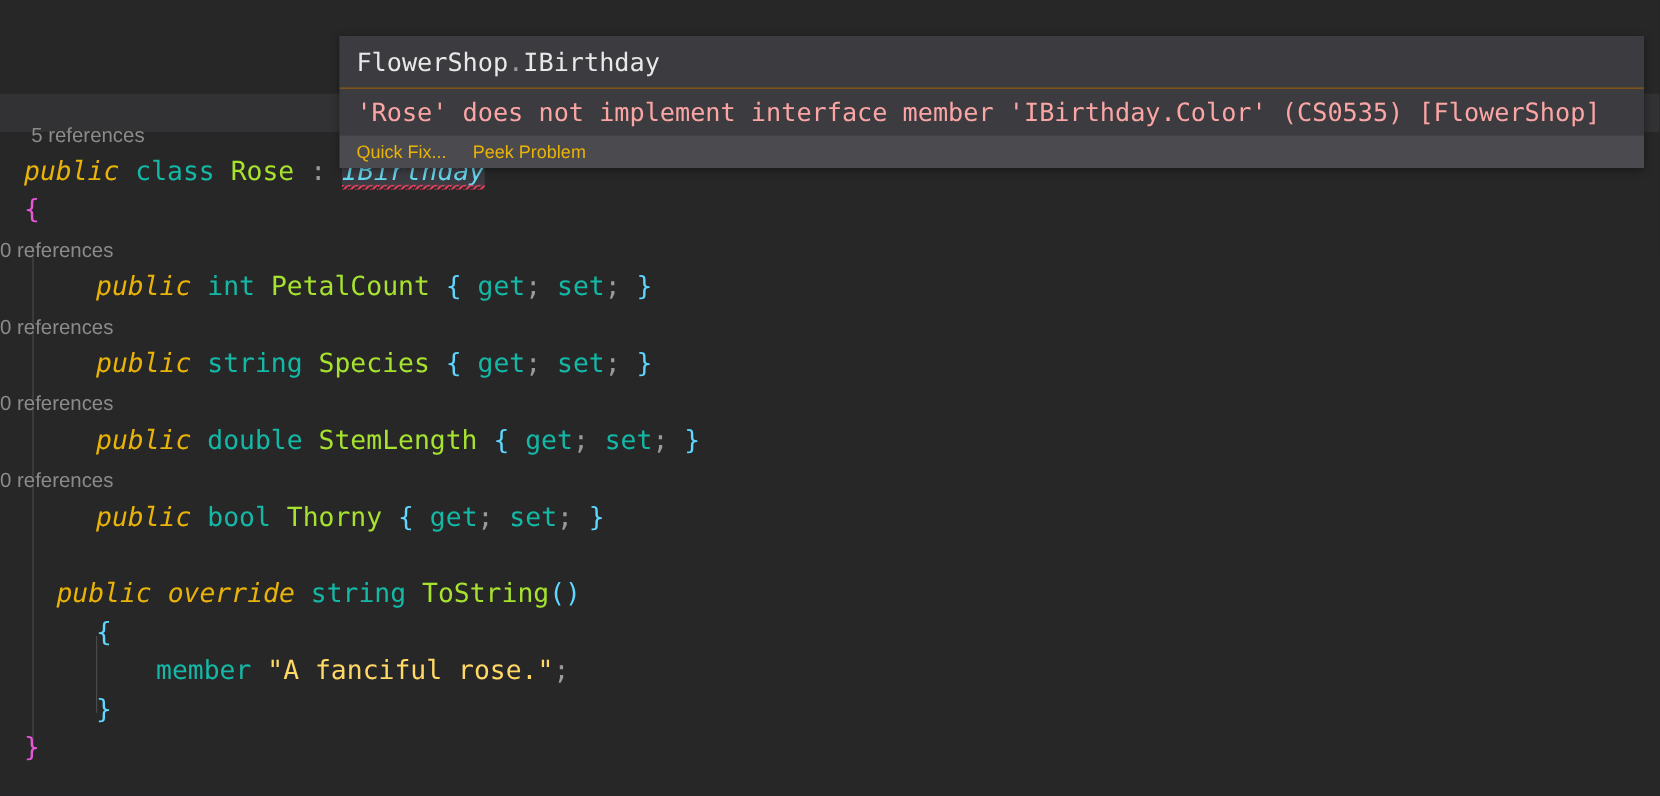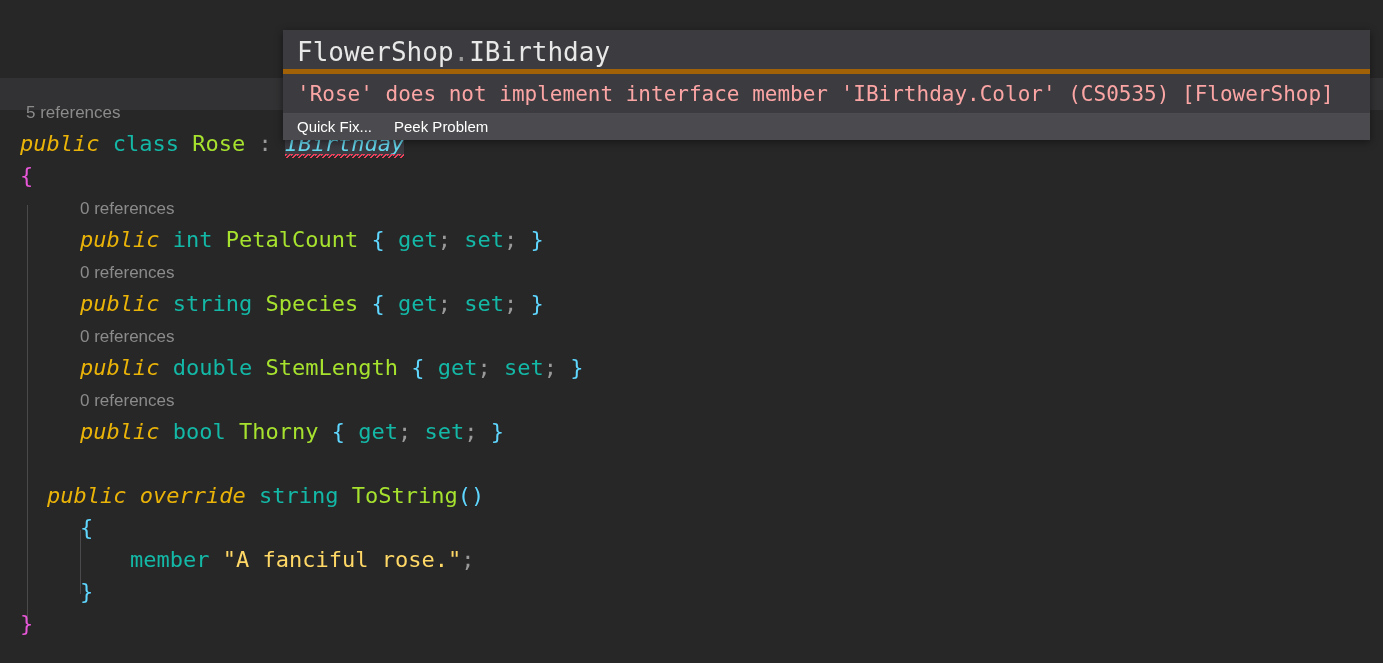--- a/index.html
+++ b/index.html
@@ -51,21 +51,21 @@
   .codelens {
     height: 32px;
     line-height: 34px;
     font-family: "Liberation Sans", sans-serif;
     font-size: 17px;
     color: #8b8b8b;
     white-space: pre;
     position: relative;
   }
   .codelens.lvl0 { padding-left: 26px; }
-  .codelens.lvl1 { padding-left: 80px; }
+  .codelens.lvl1 { }
 
   
   .guide {
     position: absolute;
     width: 1px;
     background: #4a4a4c;
   }
   #guide-class { left: 27px; top: 205px;  height: 422px; }
   #guide-method { left: 80px; top: 562px; height: 32px; }
   #guide-m2 { left: 80px; top: 530px; height: 32px; }
@@ -106,23 +106,23 @@
     width: 1087px;
     background: #3c3c40;
     box-shadow: 0 2px 8px rgba(0,0,0,.45);
     z-index: 30;
   }
   .hover-header {
     height: 44px;
     line-height: 44px;
     padding: 0 0 0 14px;
     background: #3c3c40;
-    border-bottom: 5px solid #a16207;
-    font-family: "DejaVu Sans Mono", monospace;
-    font-size: 26px;
+    border-bottom: 1px solid #a16207;
+    font-family: "DejaVu Sans Mono", monospace;
+    font-size: 21px;
     color: #e8e8e8;
     white-space: pre;
     overflow: hidden;
   }
   .hover-header .dot { color: #9a9a9a; }
   .hover-body {
     height: 40px;
     line-height: 40px;
     padding-left: 14px;
     background: #3c3c40;
@@ -136,21 +136,21 @@
   .hover-actions {
     height: 26px;
     line-height: 26px;
     background: #4b4b4f;
     padding-left: 14px;
     white-space: pre;
   }
   .action-link {
     font-family: "Liberation Sans", sans-serif;
     font-size: 15px;
-    color: #ffffff;
+    color: #eab308;
     margin-right: 22px;
     cursor: pointer;
   }
 </style>
 </head>
 <body>
 
 <div id="editor">
 
   <div class="current-line"></div>

